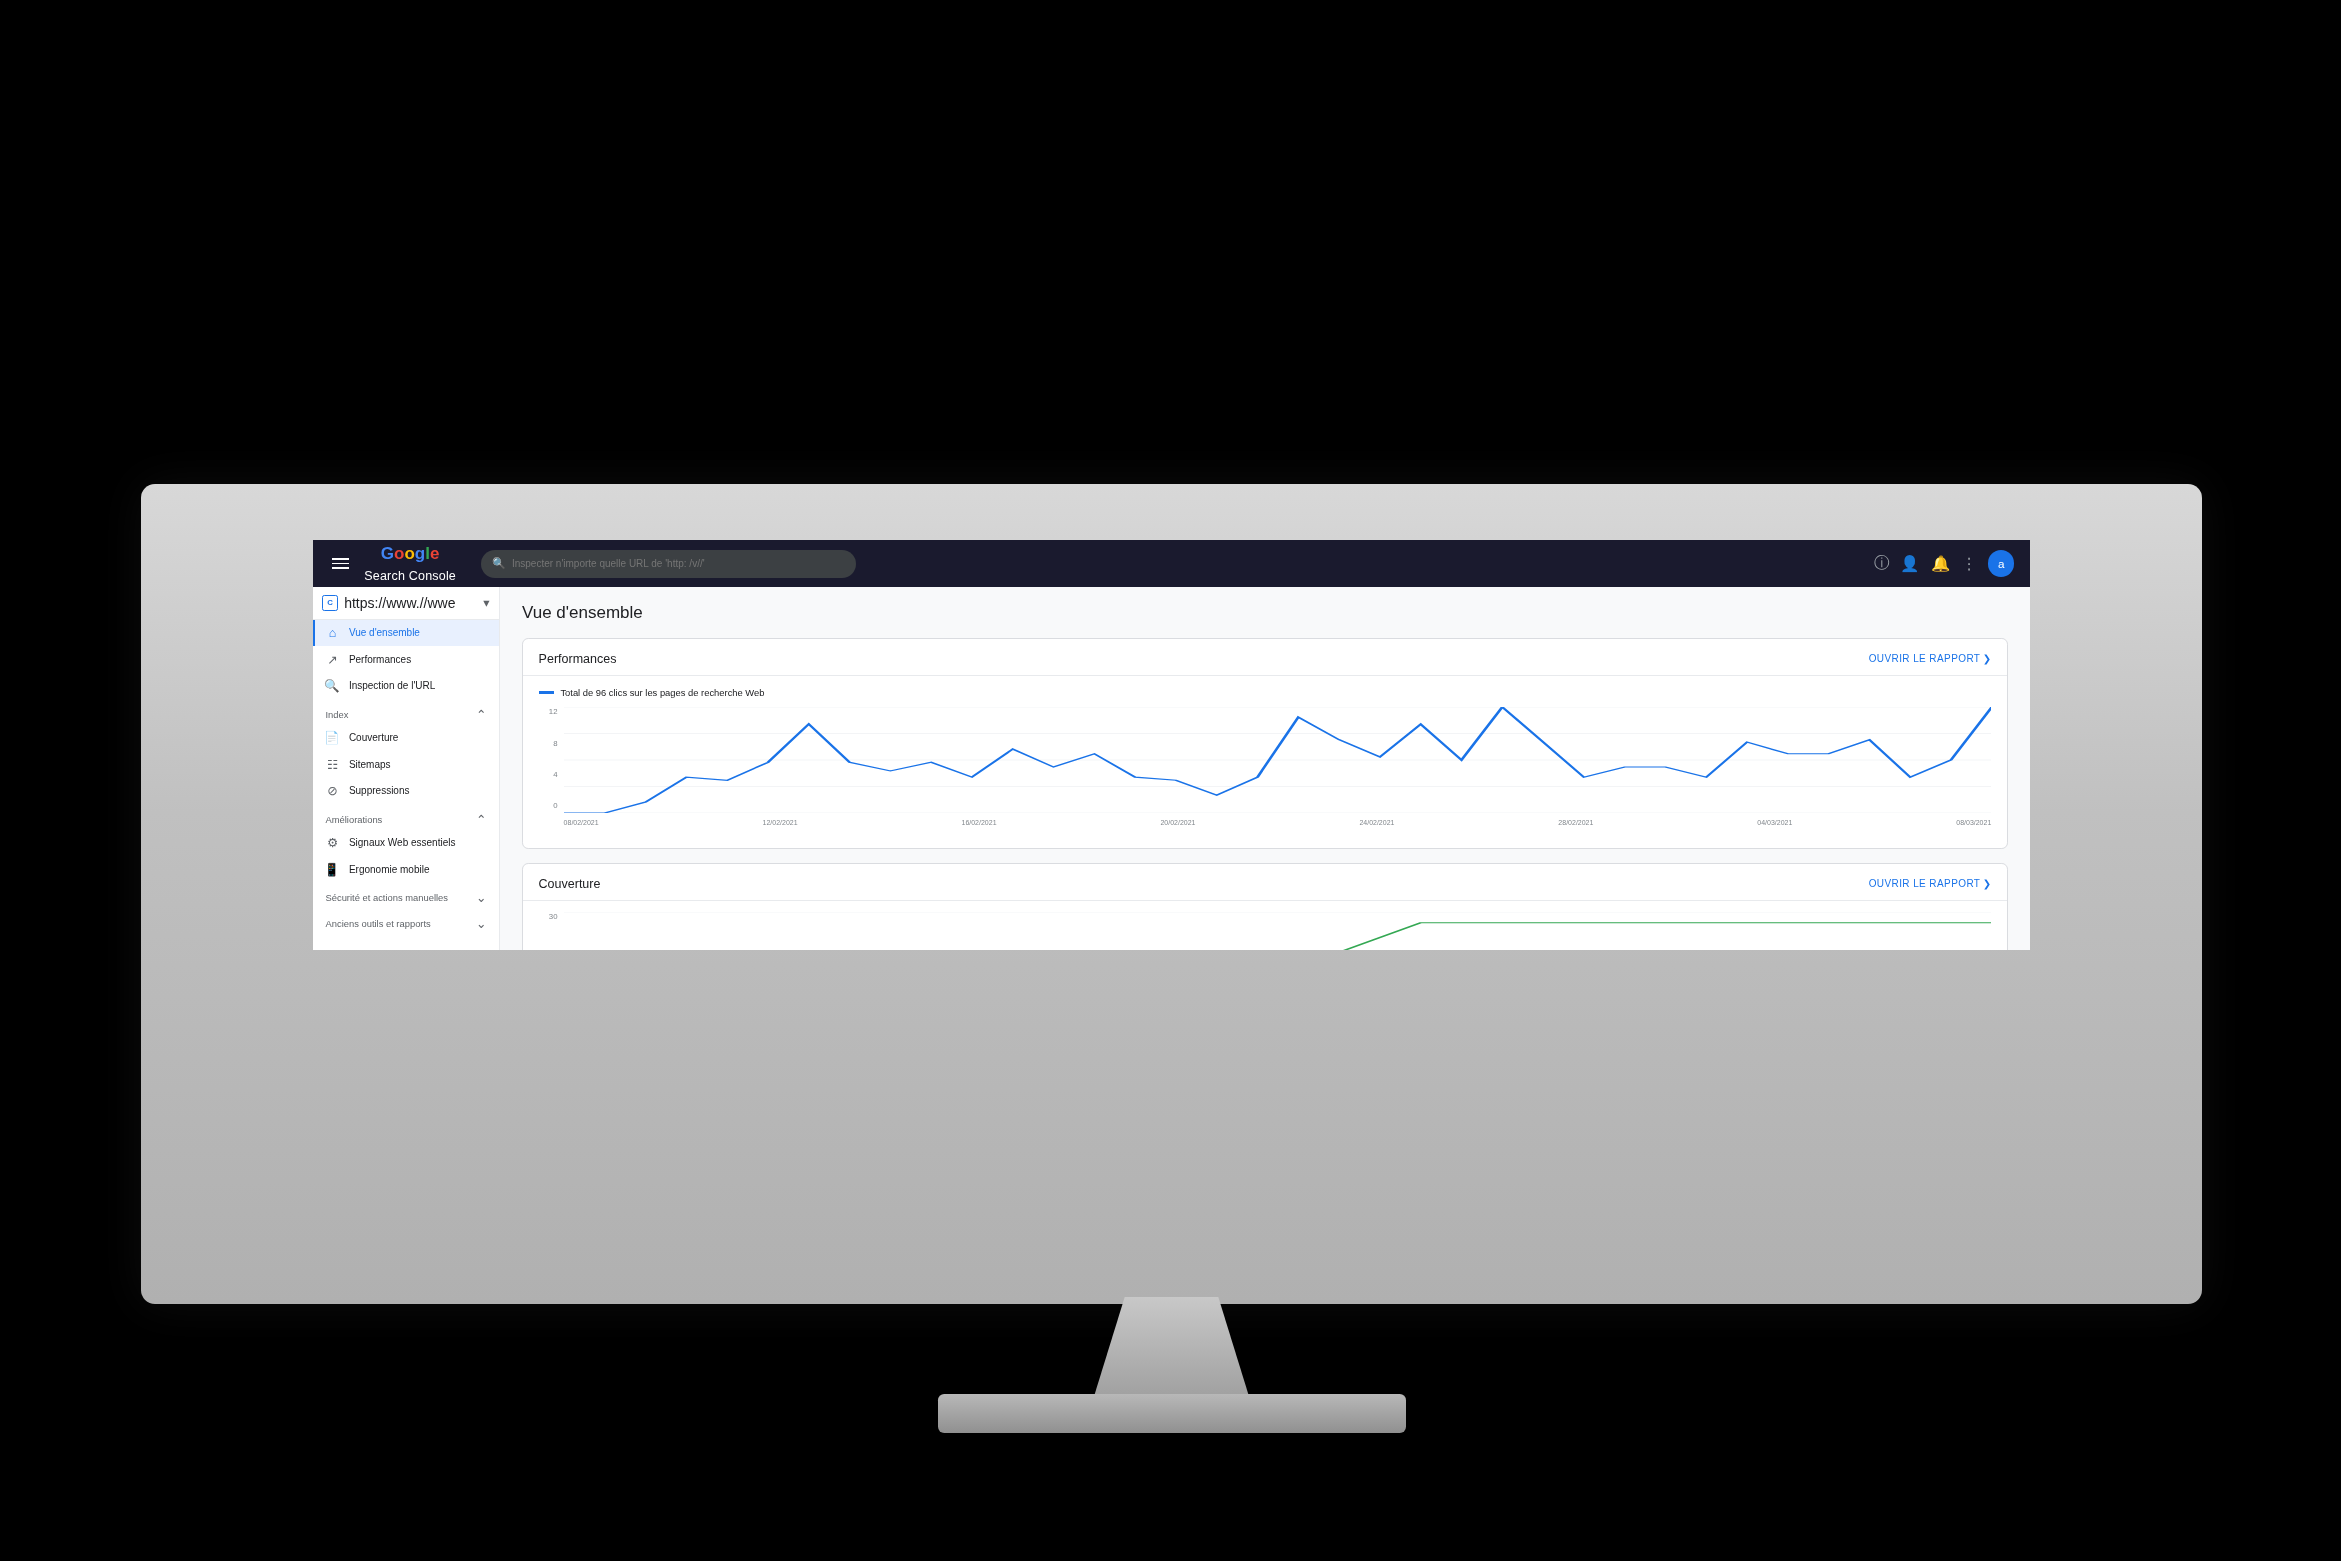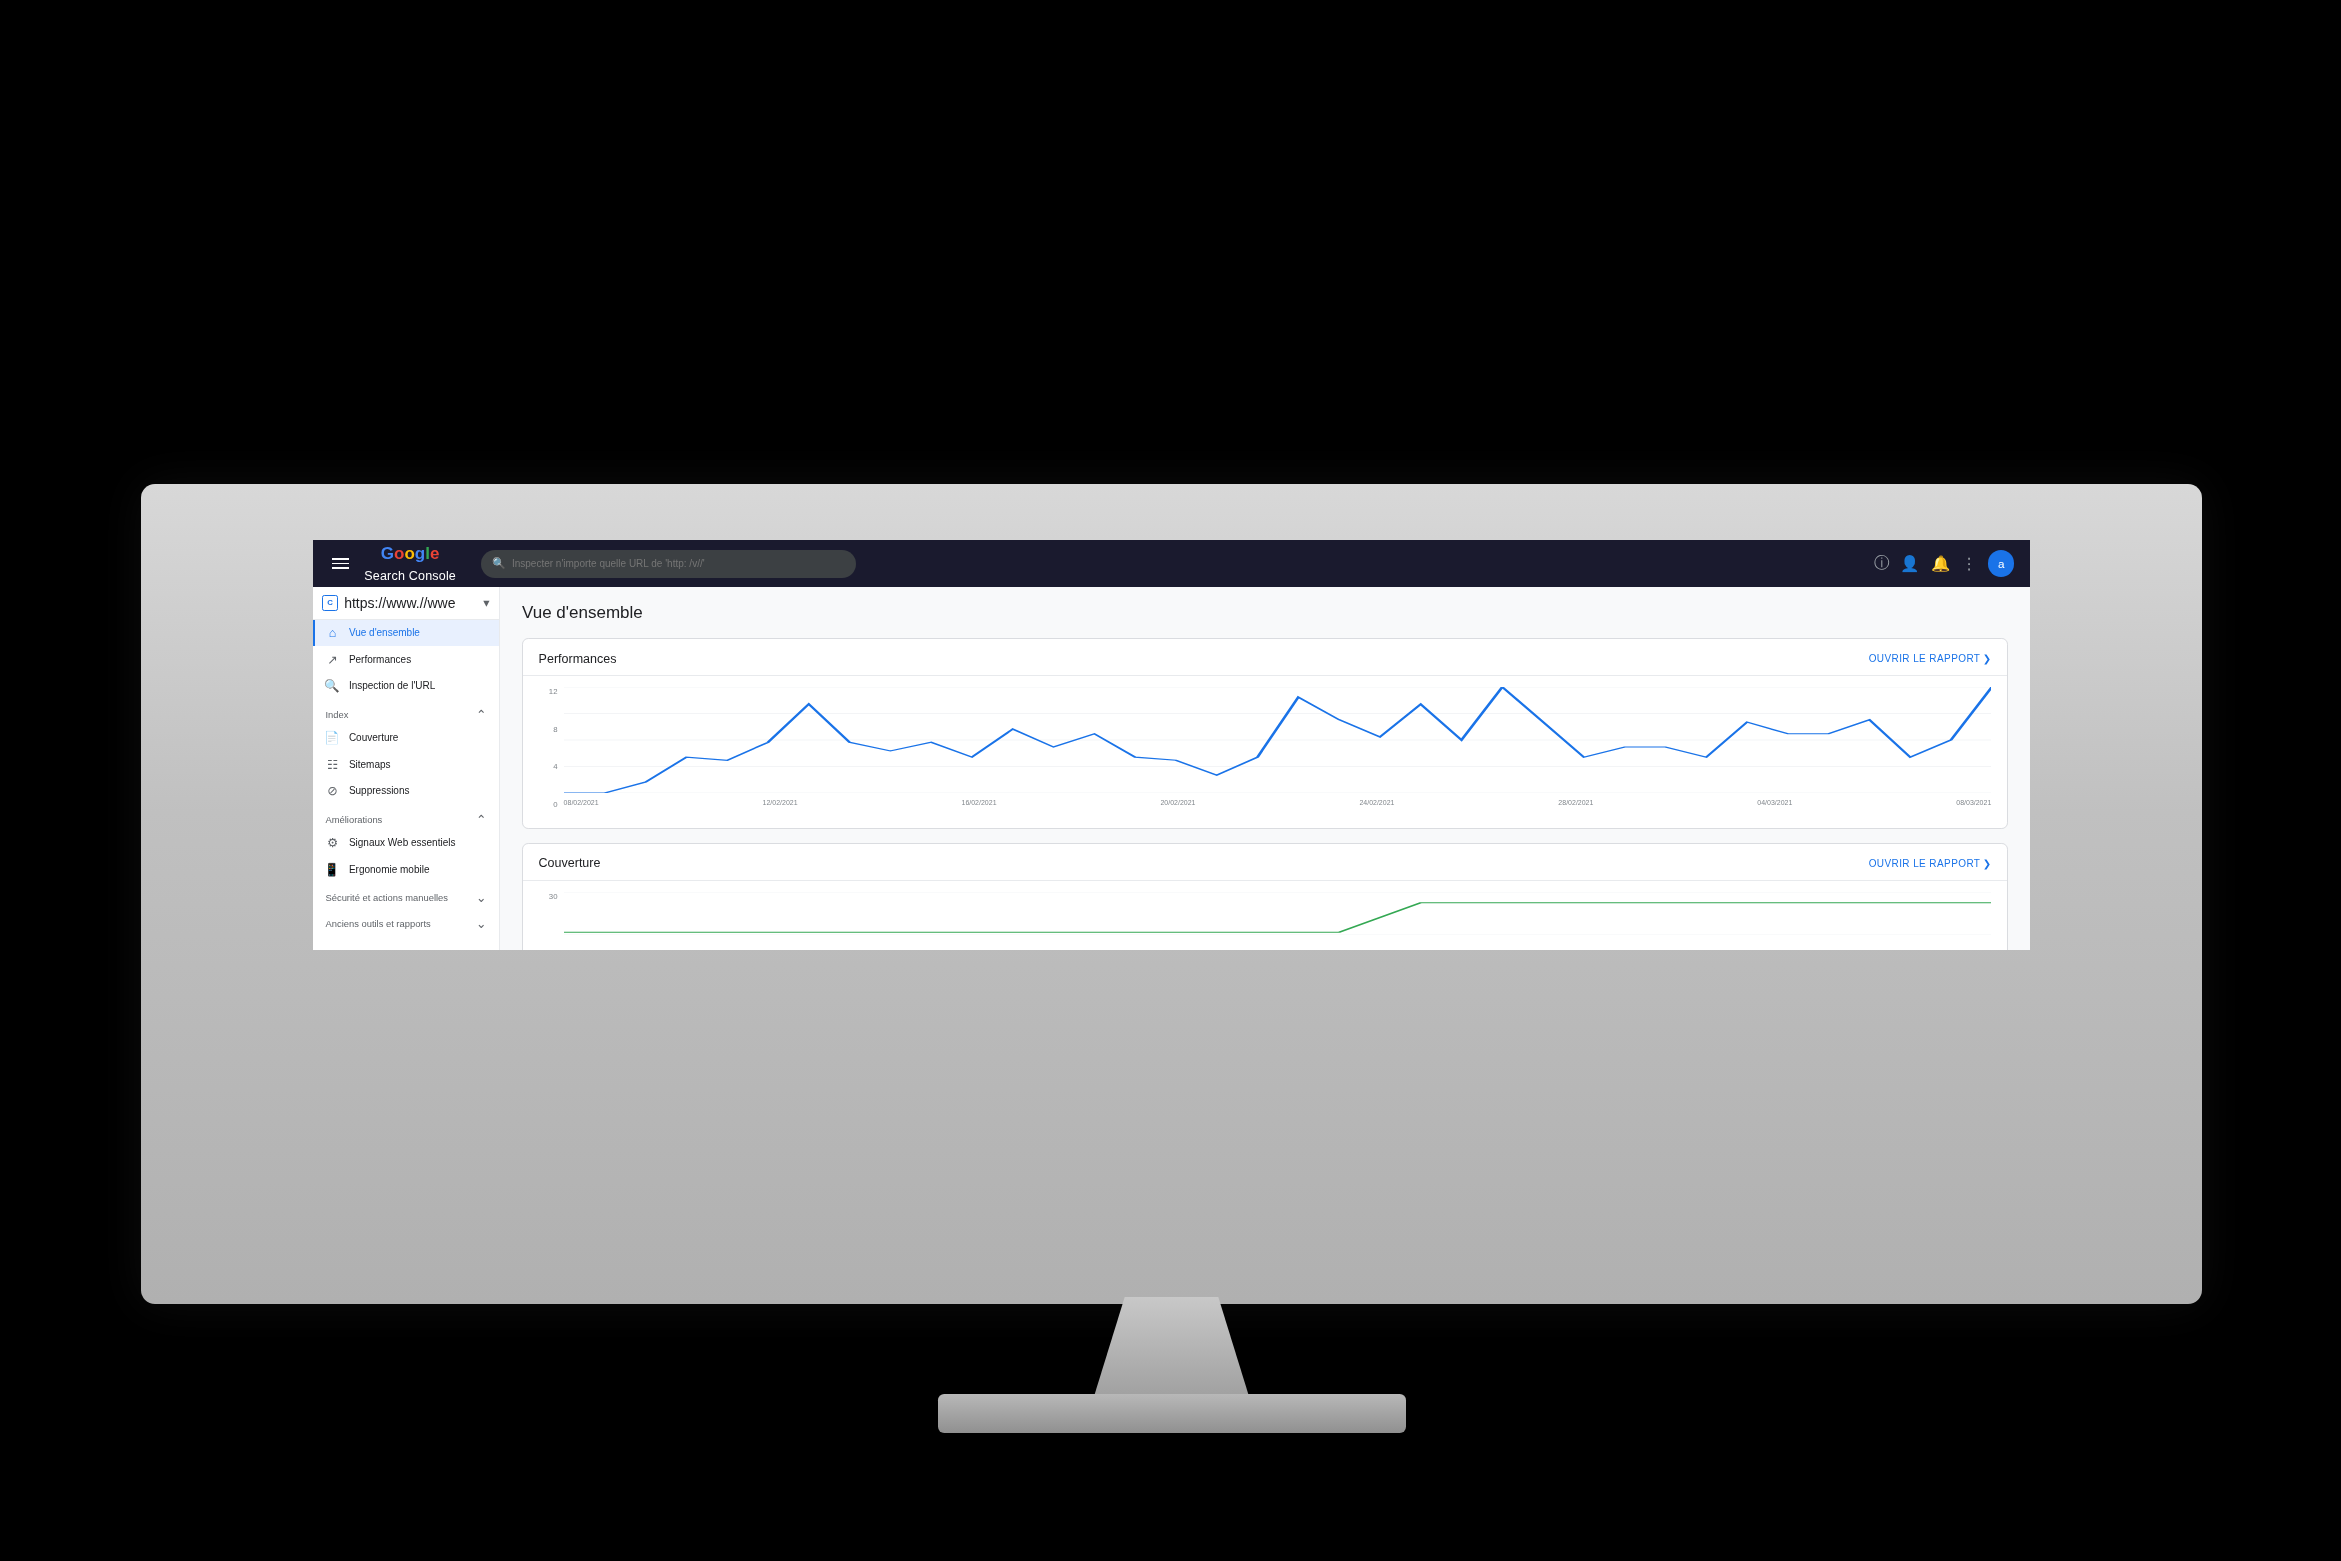--- a/index.html
+++ b/index.html
@@ -349,21 +349,21 @@
     .chart-container {
       width: 100%;
       height: 125px;
       position: relative;
     }
 
     .chart-y-axis {
       position: absolute;
       left: 0;
       top: 0;
-      bottom: 3px;
+      bottom: 22px;
       width: 22px;
       display: flex;
       flex-direction: column;
       justify-content: space-between;
       align-items: flex-end;
       padding-right: 3.1px;
     }
     .chart-y-label {
       font-size: 7.8px;
       color: #80868b;
@@ -521,20 +521,24 @@
 
         <div class="card">
           <div class="card-header">
             <span class="card-title">Performances</span>
             <a class="card-link">
               <span>OUVRIR LE RAPPORT</span>
               <span> ❯</span>
             </a>
           </div>
           <div class="card-body">
+            <div class="chart-legend">
+              <span class="legend-dot"></span>
+              <span>Total de 96 clics sur les pages de recherche Web</span>
+            </div>
             <div class="chart-container">
 
               <div class="chart-y-axis">
                 <span class="chart-y-label">12</span>
                 <span class="chart-y-label">8</span>
                 <span class="chart-y-label">4</span>
                 <span class="chart-y-label">0</span>
               </div>
 
               <div class="chart-area">

